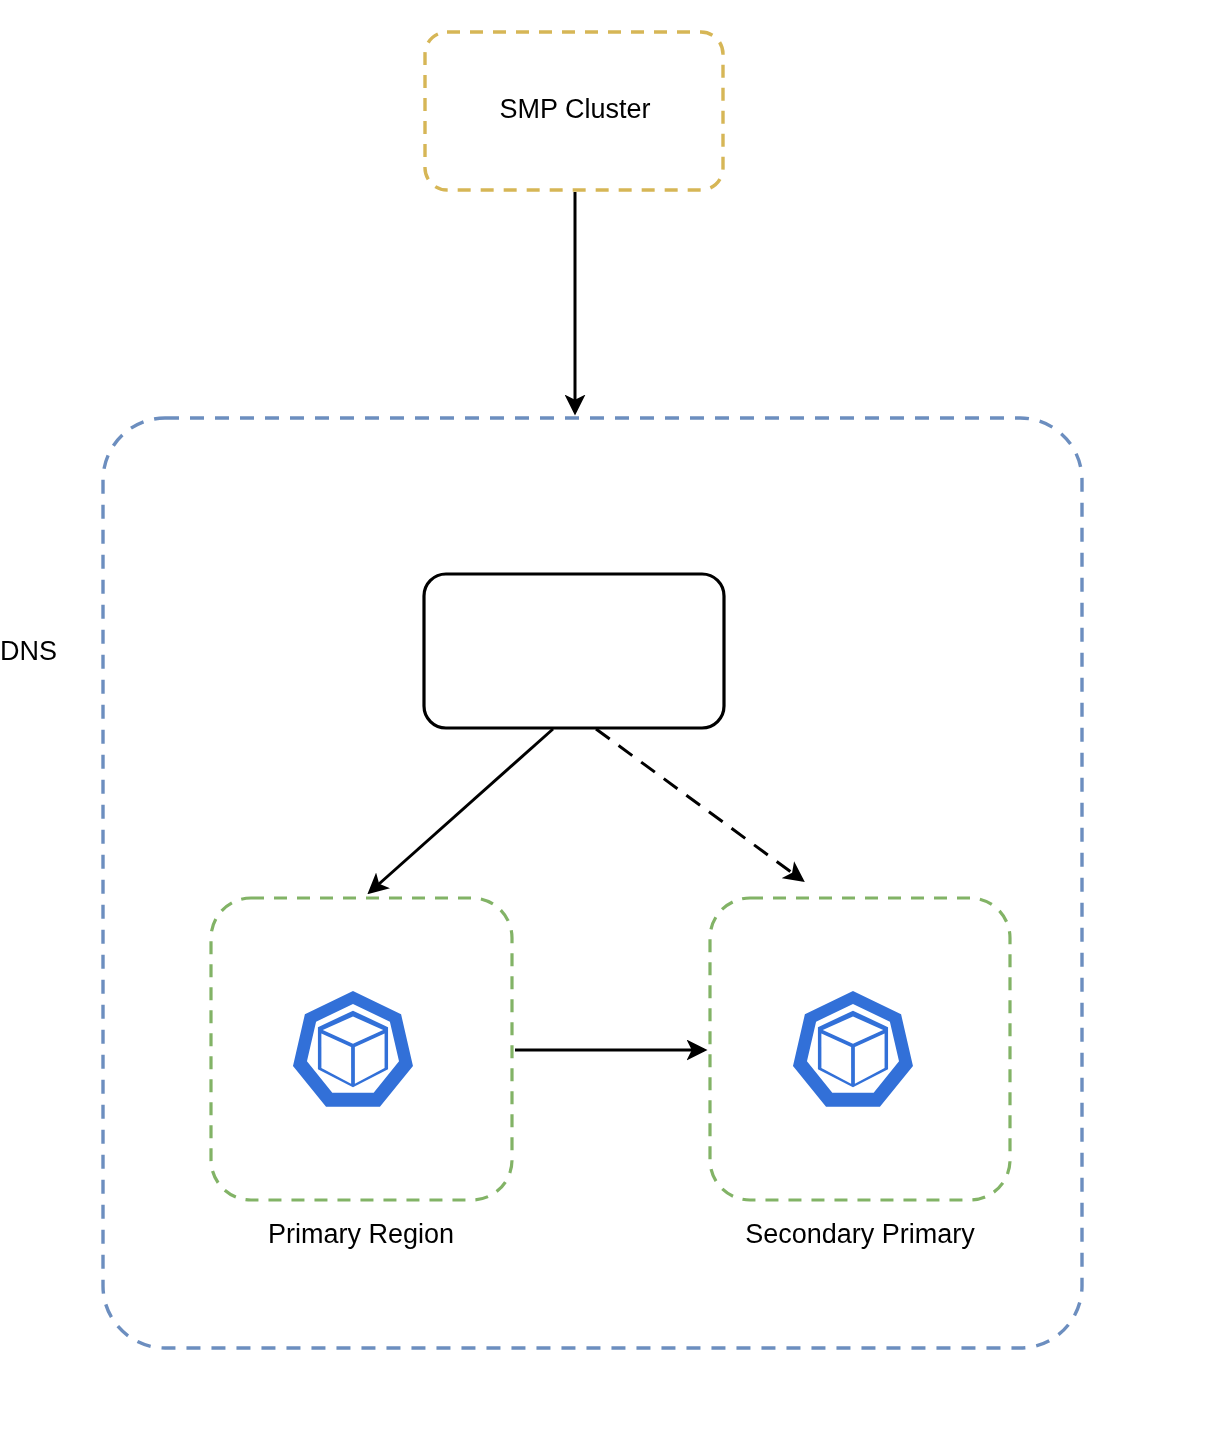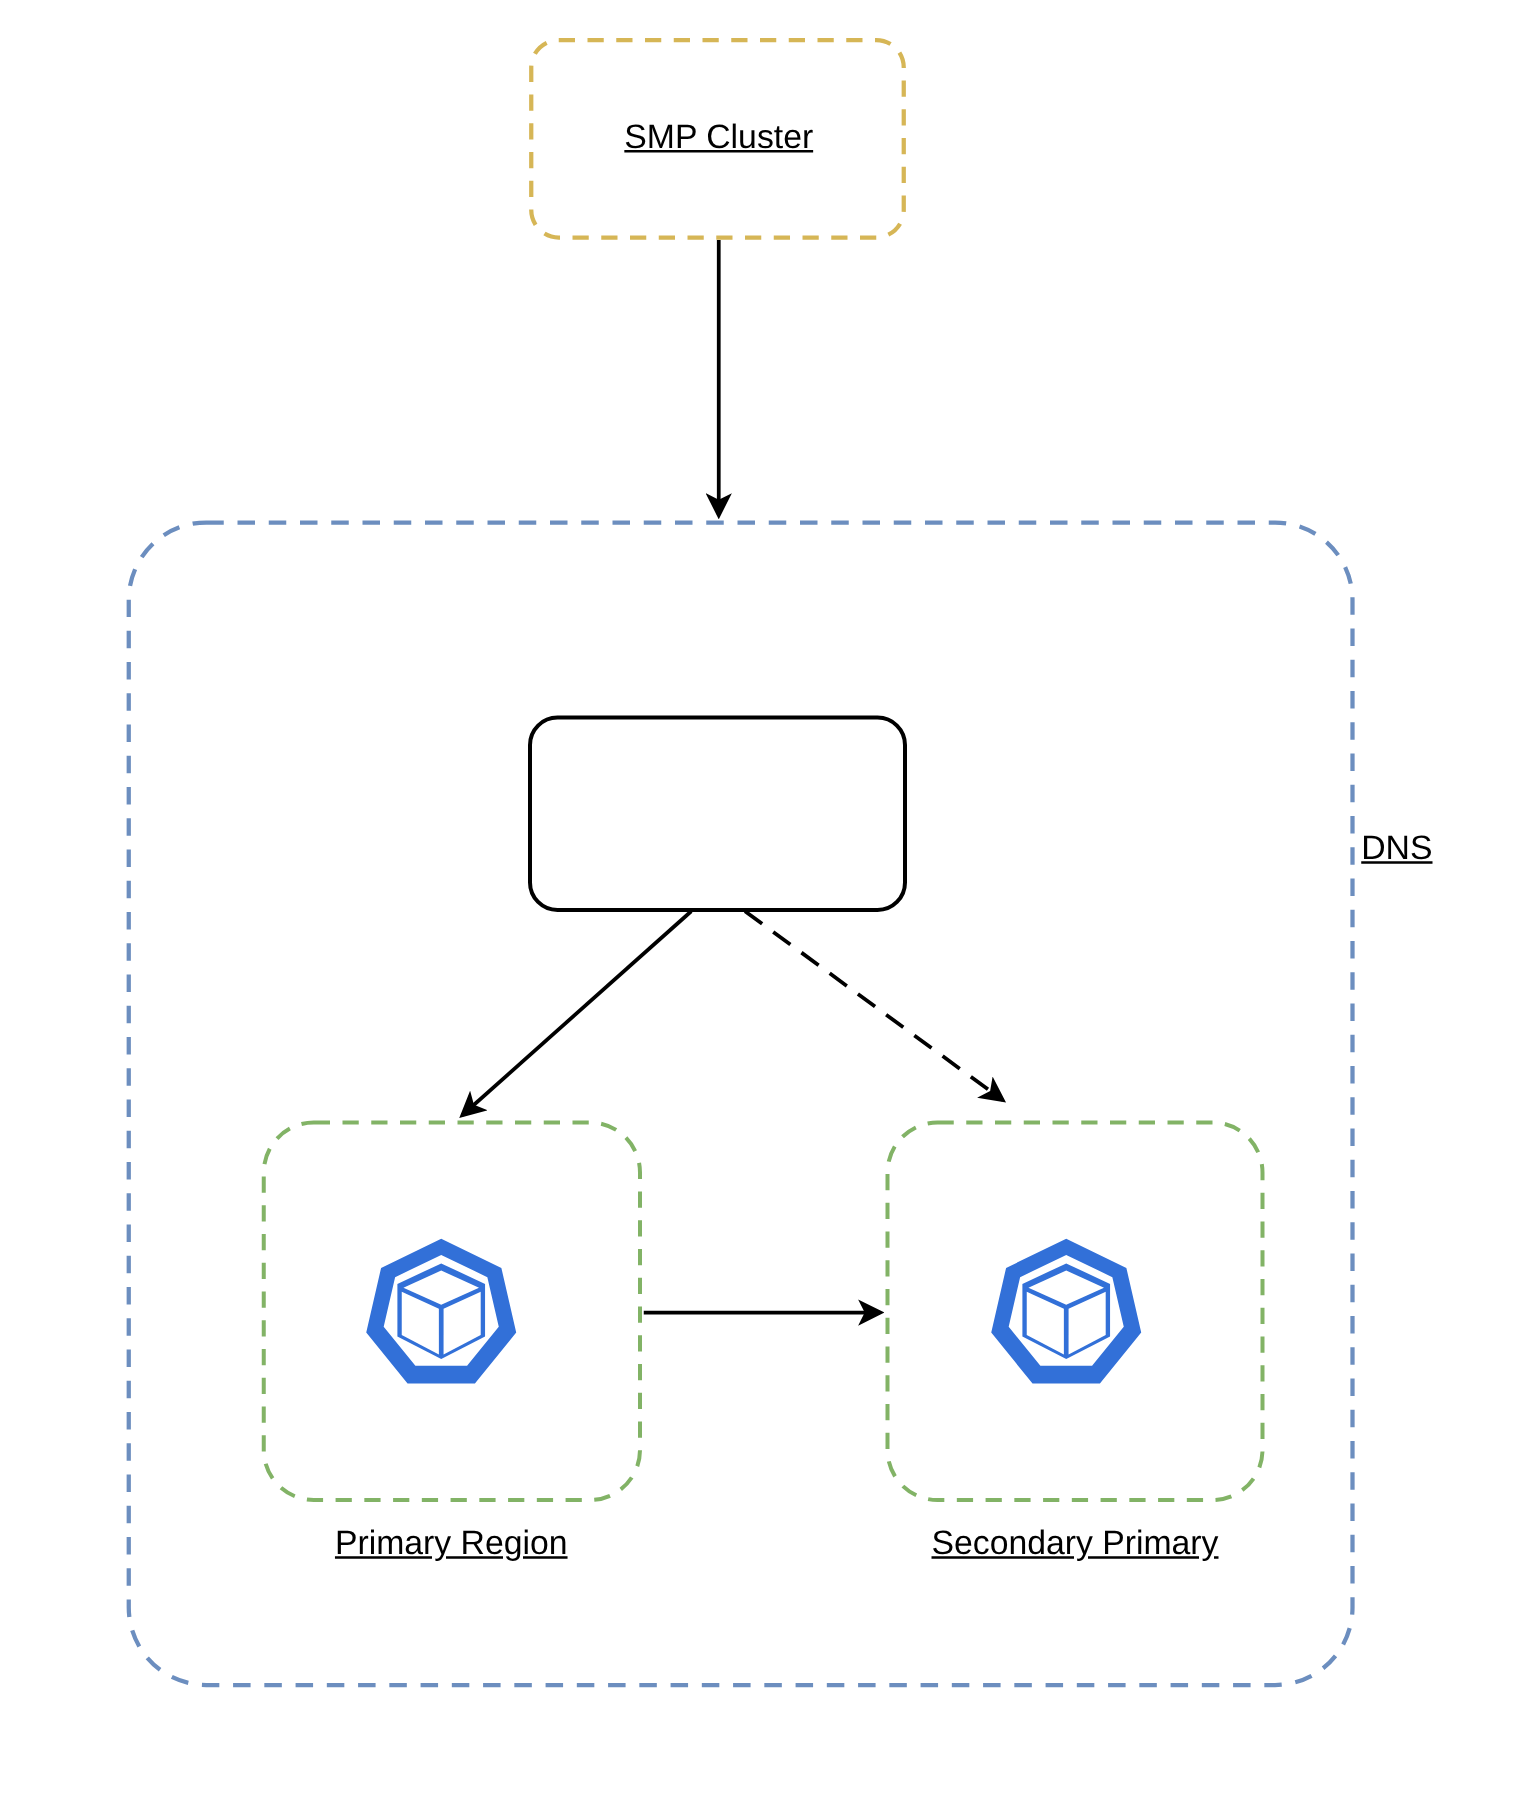--- a/index.html
+++ b/index.html
@@ -28,29 +28,28 @@
     pointer-events: none;
   }
   .node-label {
     position: absolute;
     color: #000000;
     font-size: 27px;
     line-height: 1.1;
     white-space: nowrap;
     text-align: center;
     pointer-events: none;
-    text-decoration: underline;
   }
   .label-smp {
     left: 0; top: 95px; width: 1150px;
     text-align: center;
   }
   .label-dns {
-    left: 0; top: 664px; width: 1146px;
-    text-align: right;
+    left: 0; top: 637px; width: 1146px;
+    text-align: left;
   }
   .label-primary {
     left: 211px; top: 1220px; width: 300px;
   }
   .label-secondary {
     left: 710px; top: 1220px; width: 300px;
   }
   .hit-box {
     position: absolute;
     background: transparent;

